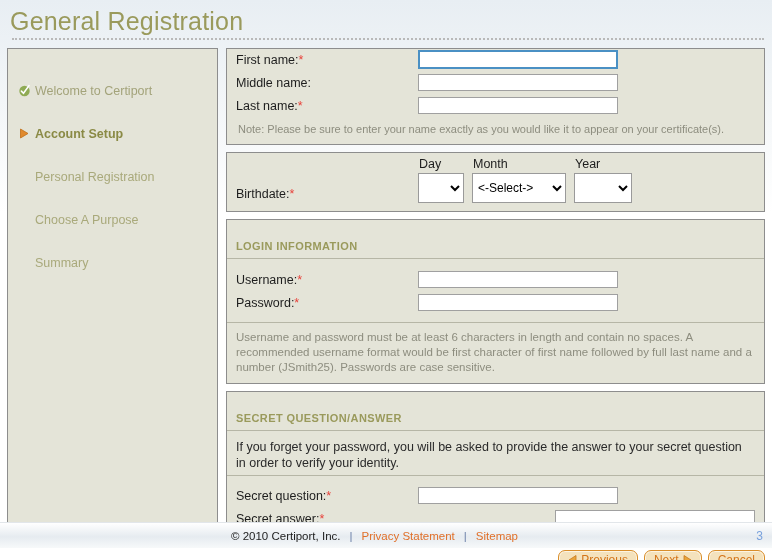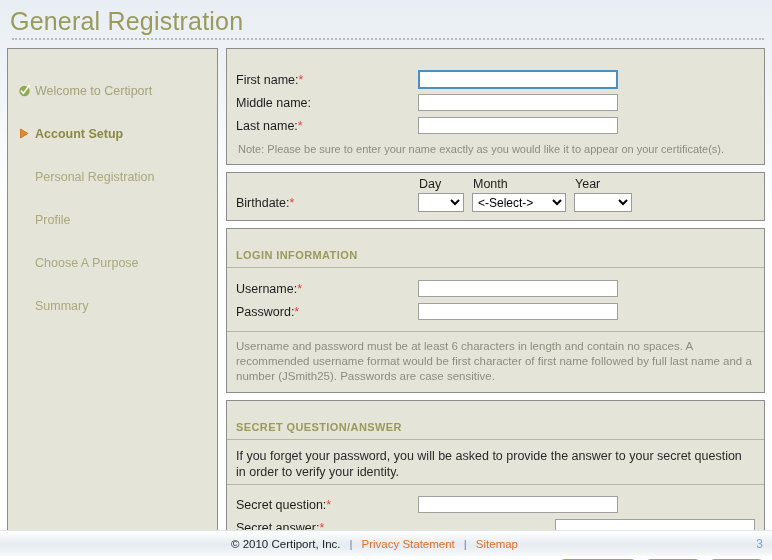--- a/index.html
+++ b/index.html
@@ -76,21 +76,21 @@
     flex: 1 1 auto;
     margin-left: 8px;
     padding-right: 0px;
   }
   .panel {
     background: #e4e4d8;
     border: 1px solid #8d8d8d;
     margin-bottom: 7px;
     padding: 0;
   }
-  .panel-body { padding: 20px 9px 7px 9px; border-radius: 10px; }
+  .panel-body { padding: 0 9px 7px 9px; border-radius: 10px; }
 
   .field-row {
     display: flex;
     align-items: center;
     height: 21px;
     margin-bottom: 2px;
   }
   .field-label {
     font-size: 12.5px;
     color: #1d1d1d;
@@ -133,21 +133,21 @@
   .sel-col { display: flex; flex-direction: column; }
   .sel-head {
     font-size: 12.5px;
     color: #1d1d1d;
     margin-bottom: 2px;
     padding-left: 1px;
   }
   select.sel {
     font-family: "Liberation Sans", sans-serif;
     font-size: 12px;
-    height: 19px;
+    height: 30px;
     border: 1px solid #9a9a9a;
     background: #ffffff;
     padding: 0 1px;
   }
   select.sel-day { width: 46px; }
   select.sel-month { width: 94px; }
   select.sel-year { width: 58px; }
 
   
   .section-head {
@@ -194,21 +194,21 @@
     height: 21px;
     cursor: pointer;
     box-shadow: inset 0 0 0 1px #fdf4e2;
   }
   .btn-arrow { display: inline-block; line-height: 0; }
   .btn-arrow svg { display: block; }
 
   
   #footer {
     position: absolute;
-    left: 0; right: 0; bottom: 4px;
+    left: 0; right: 0; bottom: 12px;
     height: 26px;
     background: linear-gradient(to bottom, #ffffff 0%, #e6ebf0 55%, #f7f9fa 100%);
     border-top: 1px solid #e2e6ea;
     display: flex;
     align-items: center;
     font-size: 11.5px;
   }
   #footer .inner {
     margin-left: 231px;
     display: flex;
@@ -252,24 +252,20 @@
         </svg>
       </span>
       <span>Account Setup</span>
     </div>
 
     <div class="nav-item">
       <span class="nav-icon blank"></span>
       <span>Personal Registration</span>
     </div>
 
-    <div class="nav-item">
-      <span class="nav-icon blank"></span>
-      <span>Profile</span>
-    </div>
 
     <div class="nav-item">
       <span class="nav-icon blank"></span>
       <span>Choose A Purpose</span>
     </div>
 
     <div class="nav-item">
       <span class="nav-icon blank"></span>
       <span>Summary</span>
     </div>

